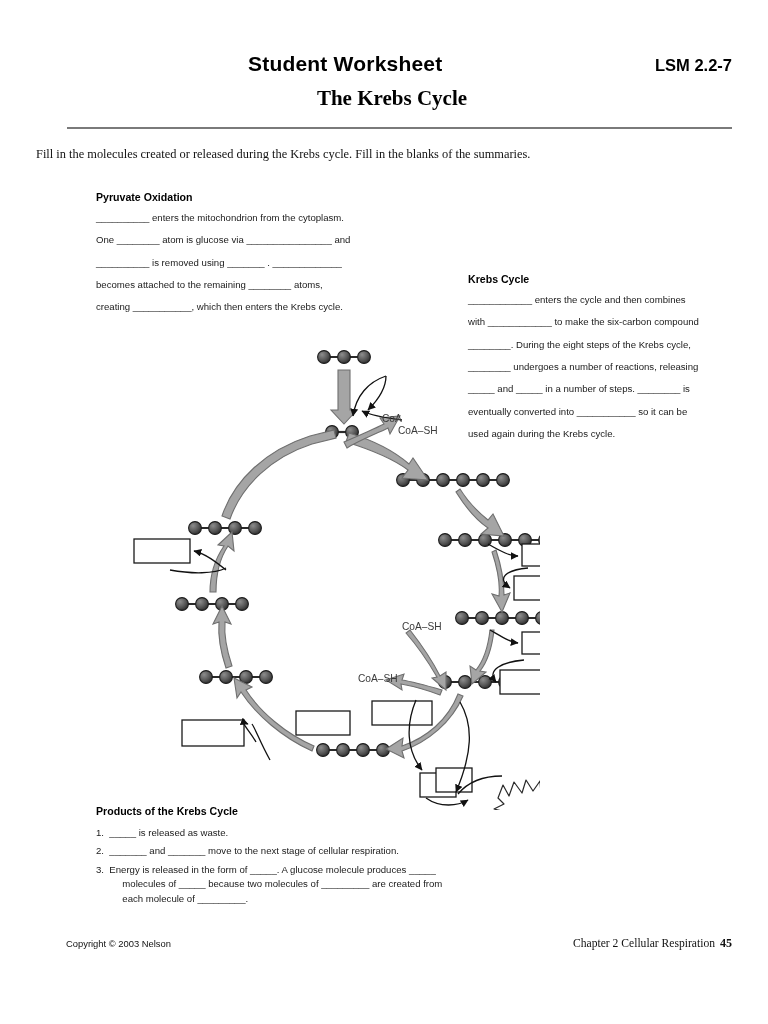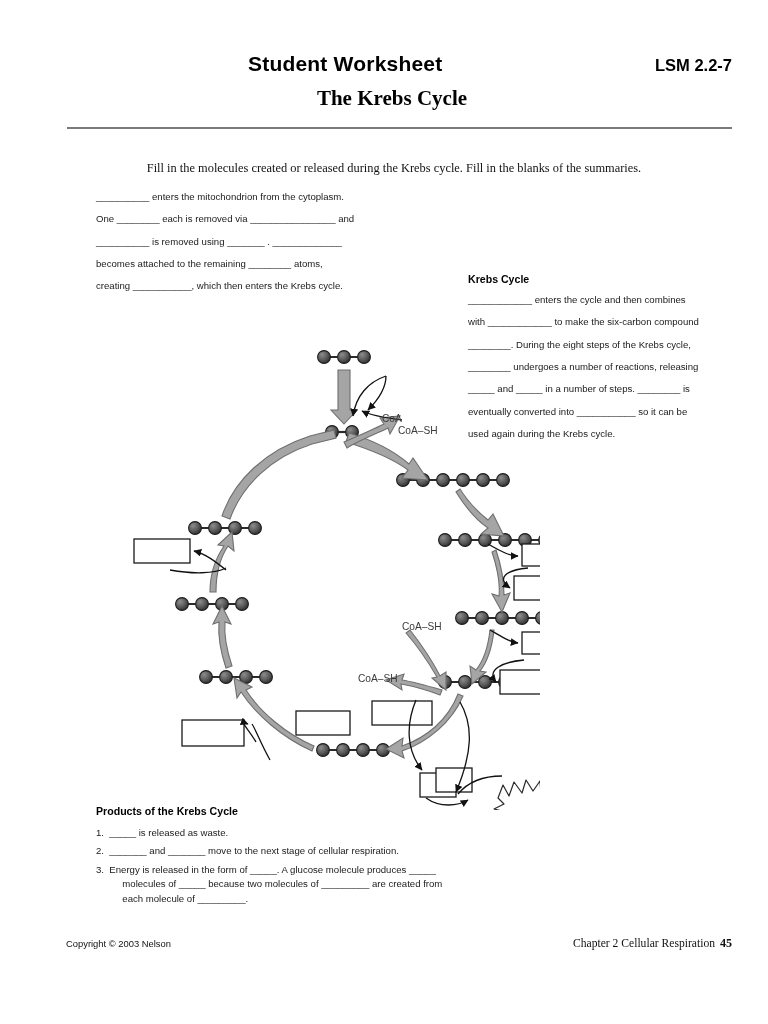--- a/index.html
+++ b/index.html
@@ -31,23 +31,23 @@
     position:absolute;left:0;top:86px;width:768px;text-align:center;
     font-family:"Liberation Serif", serif;
     font-weight:bold;font-size:21px;color:#000;
     padding-left:16px;box-sizing:border-box;
   }
   .rule{
     position:absolute;left:67px;top:127px;width:665px;height:2px;
     background:#7a7a7a;
   }
   .instructions{
-    position:absolute;left:0;top:161px;width:768px;text-align:center;
+    position:absolute;left:0;top:147px;width:768px;text-align:left;
     font-family:"Liberation Serif", serif;
-    font-size:12.4px;color:#111;padding-left:20px;box-sizing:border-box;
+    font-size:12.4px;color:#111;padding-left:36px;box-sizing:border-box;
   }
 
   
   .block{position:absolute;}
   .blk-head{
     font-weight:bold;font-size:10.6px;color:#000;margin-bottom:9px;
     font-family:"Liberation Sans", sans-serif;
   }
   .blk-body p{
     margin:0 0 11px 0;font-size:9.6px;line-height:1.18;color:#1a1a1a;
@@ -90,23 +90,24 @@
   <div class="hdr-row">
     <div class="hdr-title">Student Worksheet</div>
     <div class="hdr-code">LSM 2.2-7</div>
   </div>
 
   <div class="doc-title">The Krebs Cycle</div>
   <div class="rule"></div>
   <div class="instructions">Fill in the molecules created or released during the Krebs cycle. Fill in the blanks of the summaries.</div>
 
   <div class="block" id="pyruvate-block">
+    <div class="blk-head">Pyruvate Oxidation</div>
     <div class="blk-body">
       <p>__________ enters the mitochondrion from the cytoplasm.</p>
-      <p>One ________ each is removed via ________________ and</p>
+      <p>One ________ atom is glucose via ________________ and</p>
       <p>__________ is removed using _______ . _____________</p>
       <p>becomes attached to the remaining ________ atoms,</p>
       <p>creating ___________, which then enters the Krebs cycle.</p>
     </div>
   </div>
 
   <div class="block" id="krebs-block">
     <div class="blk-head">Krebs Cycle</div>
     <div class="blk-body">
       <p>____________ enters the cycle and then combines</p>

